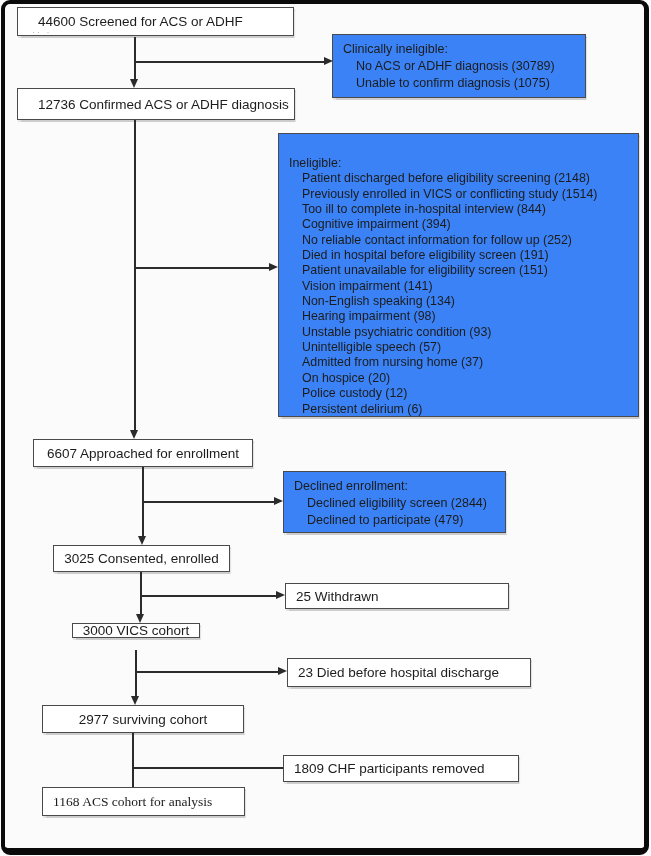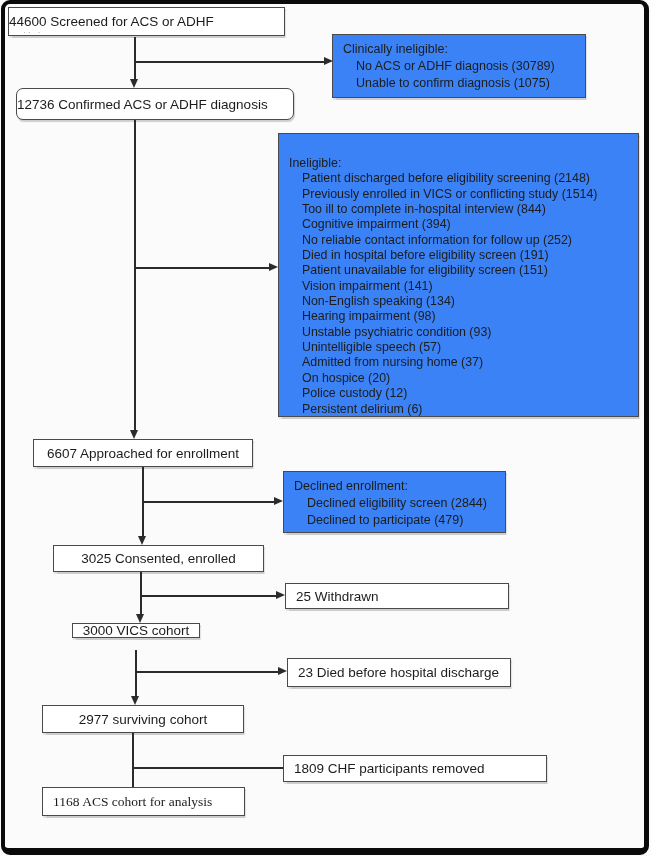--- a/index.html
+++ b/index.html
@@ -17,21 +17,21 @@
     border:solid var(--frame);border-width:4px 5px 7px 4px;border-radius:9px;
     pointer-events:none;
   }
   .box{
     position:absolute;box-sizing:border-box;background:#fff;
     border:1.5px solid var(--boxborder);
     box-shadow:1px 1.5px 1px rgba(0,0,0,0.18);
     display:flex;align-items:center;
     font-size:13.5px;line-height:15px;white-space:nowrap;
   }
-  .box.pad8{padding-left:0;}
+  .box.pad8{padding-left:20px;margin-left:9px;}
   .box.pad10{padding-left:10px;}
   .box.center{justify-content:center;}
   .multibox{
     position:absolute;box-sizing:border-box;background:#3b82f6;
     border:1.5px solid var(--boxborder);
     box-shadow:1px 1.5px 1px rgba(0,0,0,0.18);
     font-size:12.5px;padding:6px 6px 4px 10px;white-space:nowrap;
   }
   .multibox .ttl{line-height:17px;}
   .multibox .itm{line-height:17px;padding-left:13px;}
@@ -57,29 +57,29 @@
 </head>
 <body>
 
 <div class="canvas">
 
   <div class="box pad8" style="left:8px;top:7px;width:277px;height:29px;">
     <span>44600 Screened for ACS or ADHF</span>
     <span class="artifact">·· ·</span>
   </div>
 
-  <div class="box pad8" style="left:16px;top:88px;width:278px;height:32px;border-radius:7px;">
+  <div class="box pad8" style="left:8px;top:88px;width:278px;height:32px;">
     <span>12736 Confirmed ACS or ADHF diagnosis</span>
   </div>
 
   <div class="box center" style="left:33px;top:439px;width:220px;height:28px;">
     <span>6607 Approached for enrollment</span>
   </div>
 
-  <div class="box center" style="left:53px;top:545px;width:211px;height:27px;">
+  <div class="box center" style="left:53px;top:545px;width:177px;height:27px;">
     <span>3025 Consented, enrolled</span>
   </div>
 
   <div class="box center" style="left:72px;top:623px;width:128px;height:15px;">
     <span>3000 VICS cohort</span>
   </div>
 
   <div class="box center" style="left:42px;top:705px;width:202px;height:28px;">
     <span>2977 surviving cohort</span>
   </div>
@@ -117,25 +117,25 @@
   <div class="multibox" style="left:283px;top:471px;width:223px;height:62px;">
     <div class="ttl">Declined enrollment:</div>
     <div class="itm">Declined eligibility screen (2844)</div>
     <div class="itm">Declined to participate (479)</div>
   </div>
 
   <div class="box pad10" style="left:285px;top:583px;width:224px;height:26px;">
     <span>25 Withdrawn</span>
   </div>
 
-  <div class="box pad10" style="left:287px;top:658px;width:224px;height:29px;">
+  <div class="box pad10" style="left:287px;top:658px;width:244px;height:29px;">
     <span>23 Died before hospital discharge</span>
   </div>
 
-  <div class="box pad10" style="left:283px;top:755px;width:264px;height:27px;">
+  <div class="box pad10" style="left:283px;top:755px;width:236px;height:27px;">
     <span>1809 CHF participants removed</span>
   </div>
 
   <div class="vline" style="left:134px;top:37px;height:43px;"></div>
   <div class="arrow-down" style="left:130px;top:79px;"></div>
   <div class="hline" style="left:135px;top:61px;width:190px;"></div>
   <div class="arrow-right" style="left:324px;top:57px;"></div>
 
   <div class="vline" style="left:134px;top:120px;height:310px;"></div>
   <div class="arrow-down" style="left:130px;top:430px;"></div>

